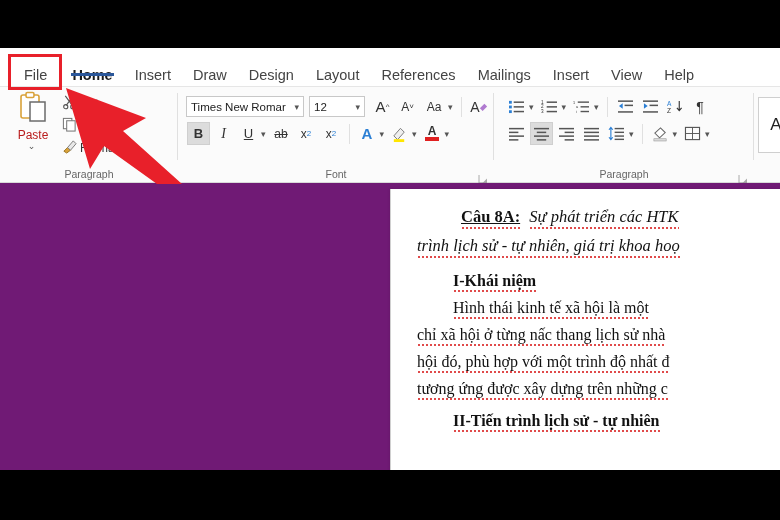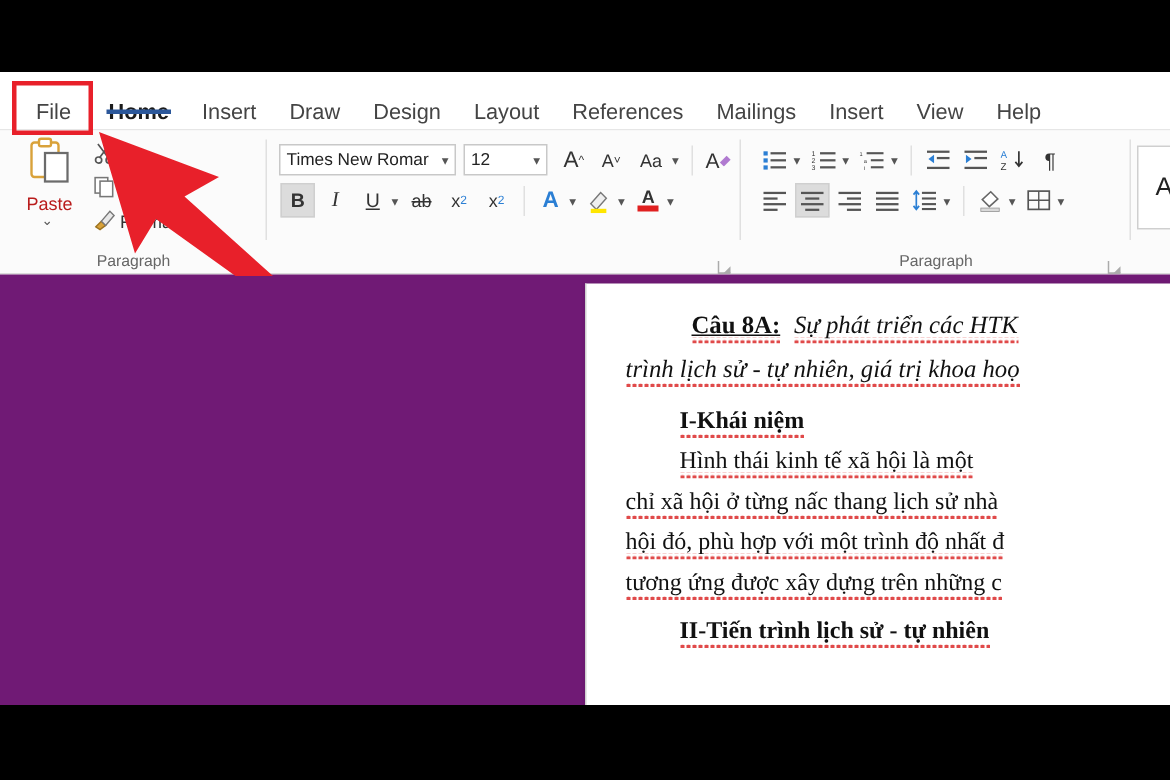--- a/index.html
+++ b/index.html
@@ -223,20 +223,21 @@
           <span class="chev">▾</span>
           <div class="btn">
             <span style="display:block;text-align:center;">
               <span style="font-size:12px;font-weight:bold;display:block;line-height:11px;">A</span>
               <span style="display:block;width:14px;height:3.5px;background:#e02020;"></span>
             </span>
           </div>
           <span class="chev">▾</span>
         </div>
 
+        <div class="grp-label">Font</div>
         <div class="launcher">
           <svg width="10" height="10" viewBox="0 0 10 10">
               <path d="M1 1 V9 H9" stroke="#777" fill="none" stroke-width="1"></path>
               <path d="M9 9 L4.5 9 L9 4.5 Z" fill="#777"></path>
             </svg>
         </div>
         <div class="grp-sep"></div>
       </div>
 
       <div class="grp g-para">

